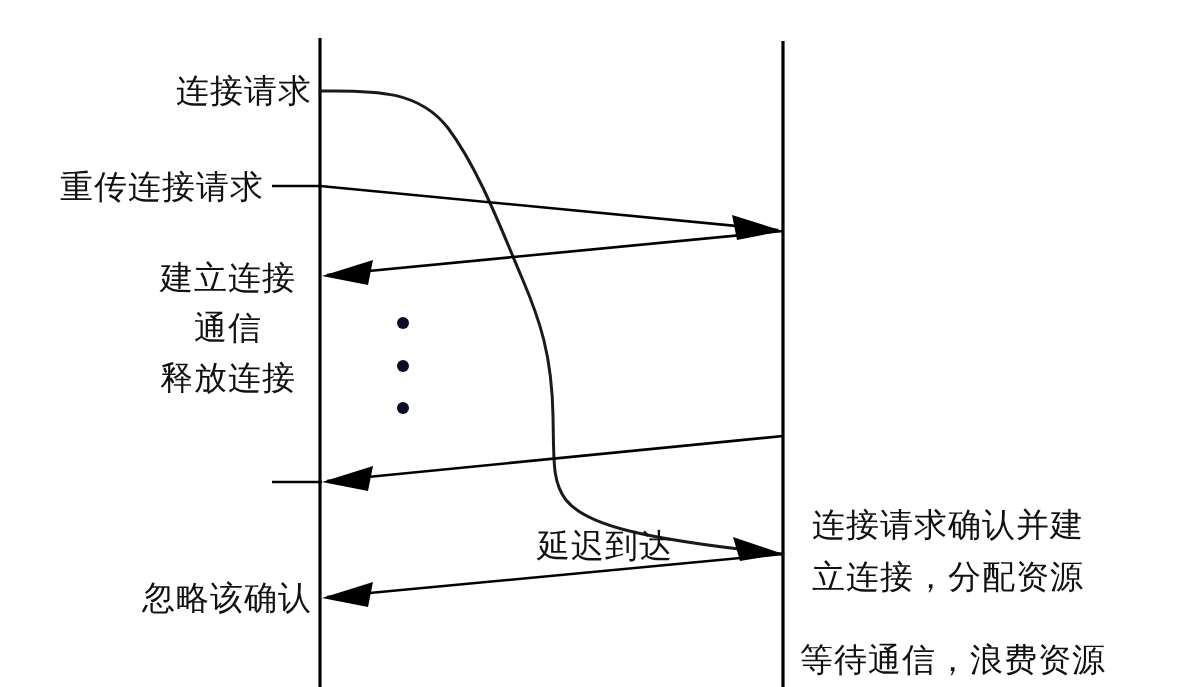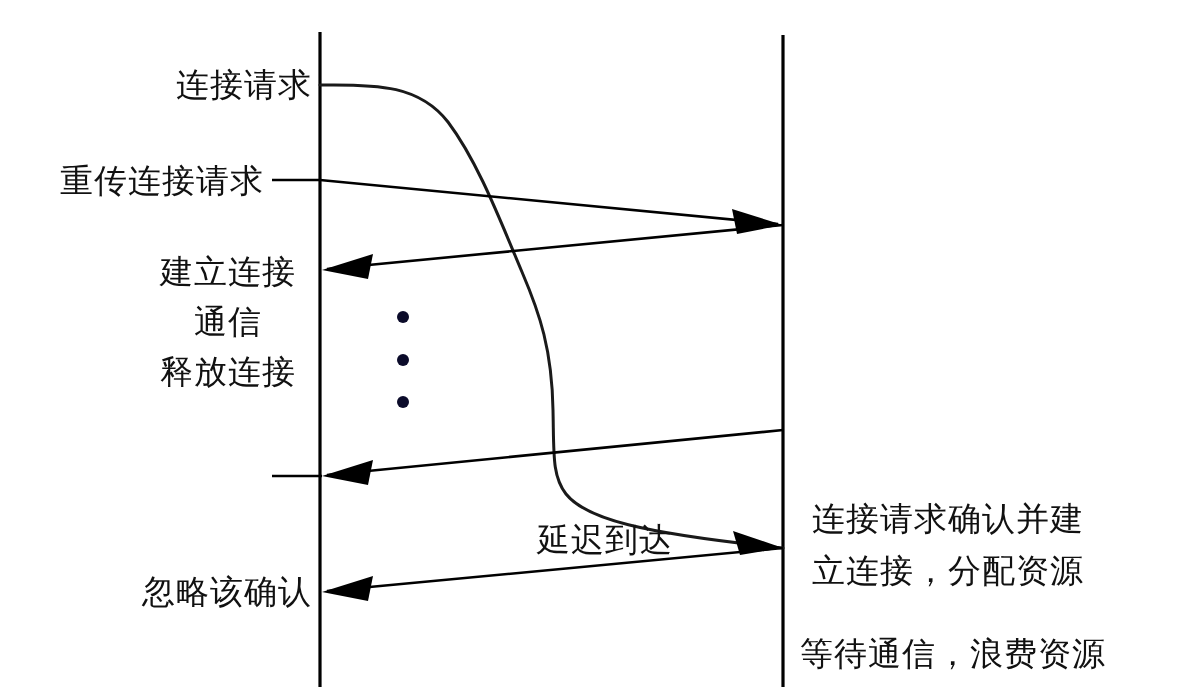--- a/index.html
+++ b/index.html
@@ -9,21 +9,21 @@
   }
   body {
     width: 1200px;
     height: 687px;
     position: relative;
     overflow: hidden;
     font-family: "DejaVu Sans", "Liberation Sans", sans-serif;
   }
   #diagram-root {
     position: absolute;
-    left: 0; top: 10px;
+    left: 0; top: 16px;
     width: 1200px;
     height: 583px;
   }
   svg.diagram-canvas {
     position: absolute;
     left: 0; top: 0;
     width: 1200px;
     height: 687px;
     display: block;
   }

